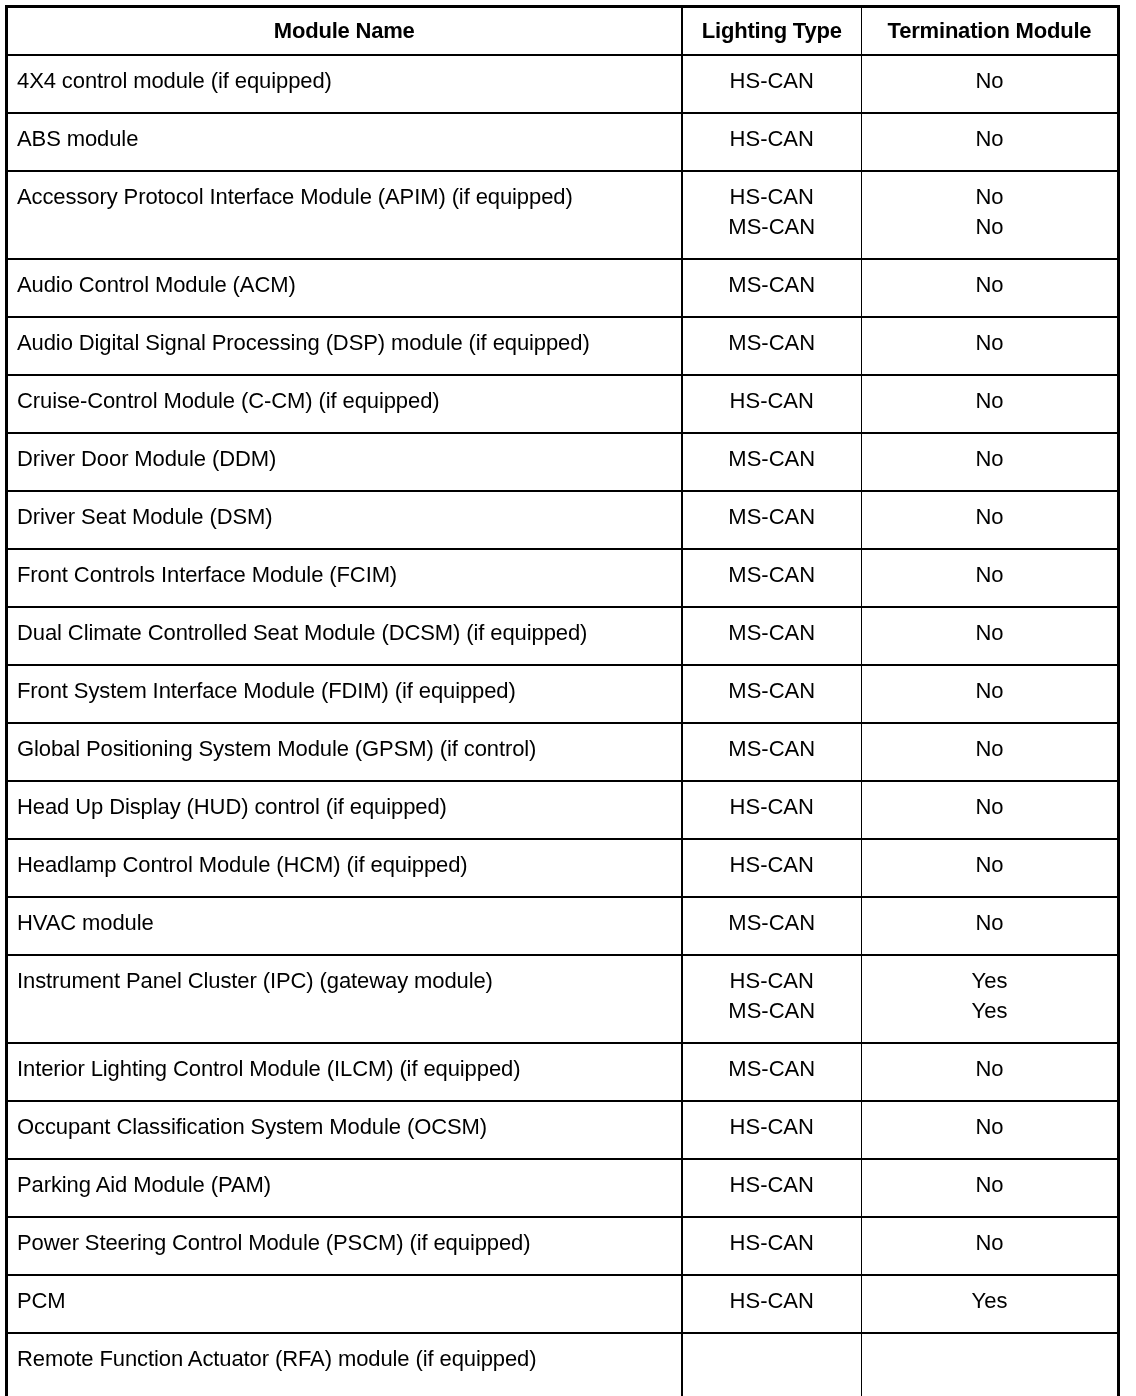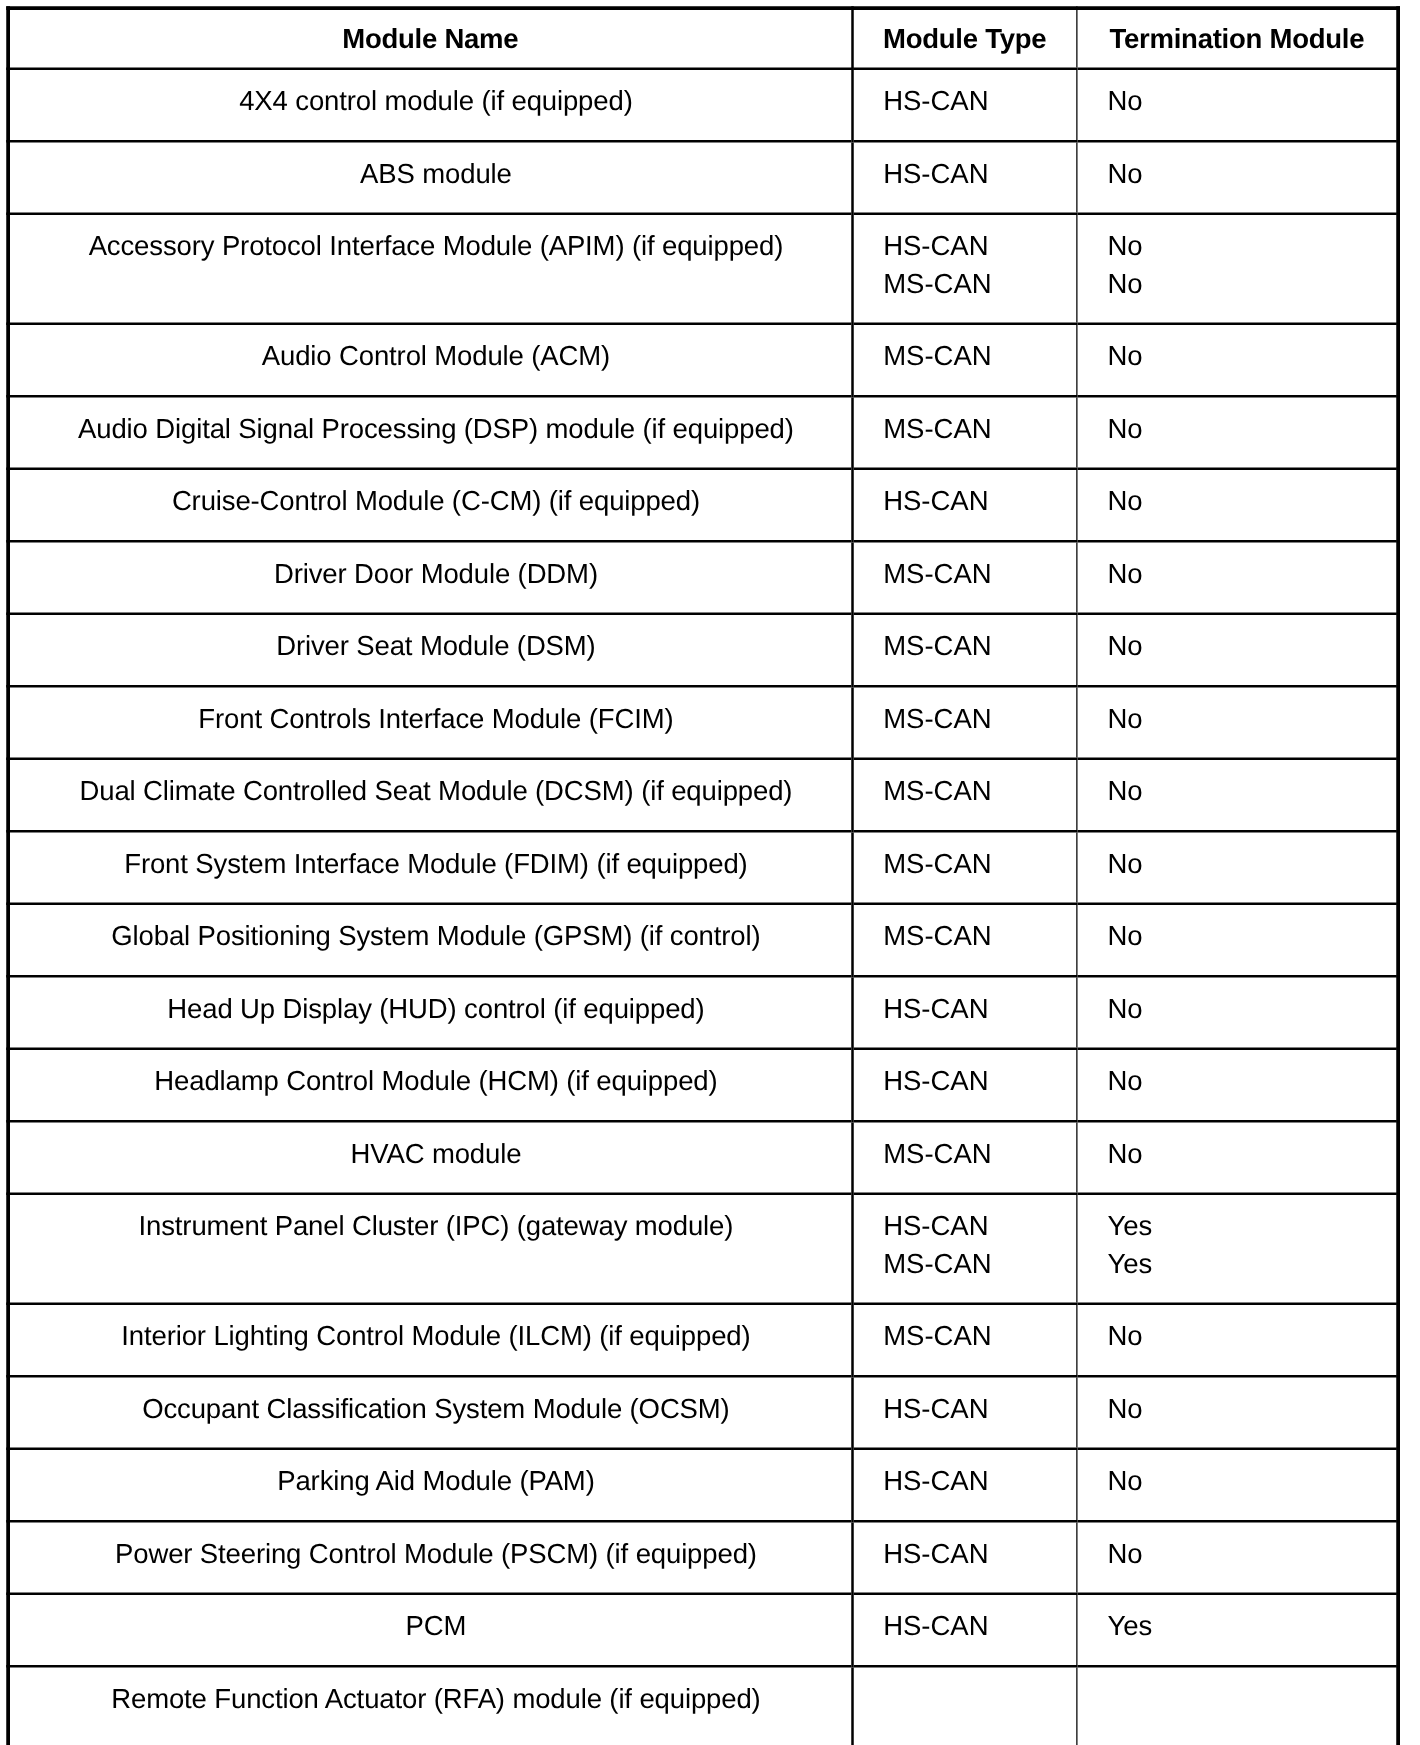--- a/index.html
+++ b/index.html
@@ -47,45 +47,44 @@
     }
     th.name-h { border-right: 2px solid #000; }
     td {
       border-top: 2px solid #000;
       height: 46px;
     }
     tr.double td { height: 76px; margin-top: 32px; }
     td.name {
       padding-left: 9px;
       padding-top: 10px;
-      text-align: center;
+      text-align: left;
       border-right: 2px solid #000;
       white-space: nowrap;
       letter-spacing: -0.1px;
     }
     td.net, td.term {
-      text-align: left;
+      text-align: center;
       padding-top: 10px;
-      padding-left: 24px;
     }
     .line { display: block; }
   </style>
 </head>
 <body>
 
 <table class="modules">
   <colgroup>
     <col class="c-name">
     <col class="c-net">
     <col class="c-term">
   </colgroup>
   <thead>
     <tr>
       <th class="name-h">Module Name</th>
-      <th>Module Type</th>
+      <th>Lighting Type</th>
       <th>Termination Module</th>
     </tr>
   </thead>
   <tbody id="table-body">
       <tr>
         <td class="name">4X4 control module (if equipped)</td>
         <td class="net">
           <span class="line">HS-CAN</span>
         </td>
         <td class="term">

